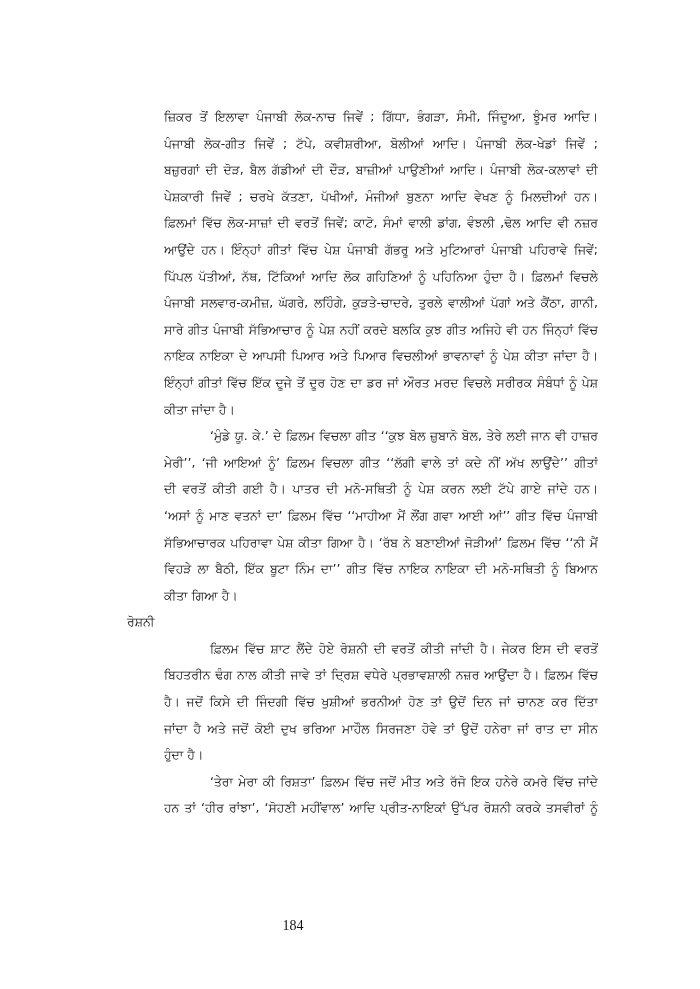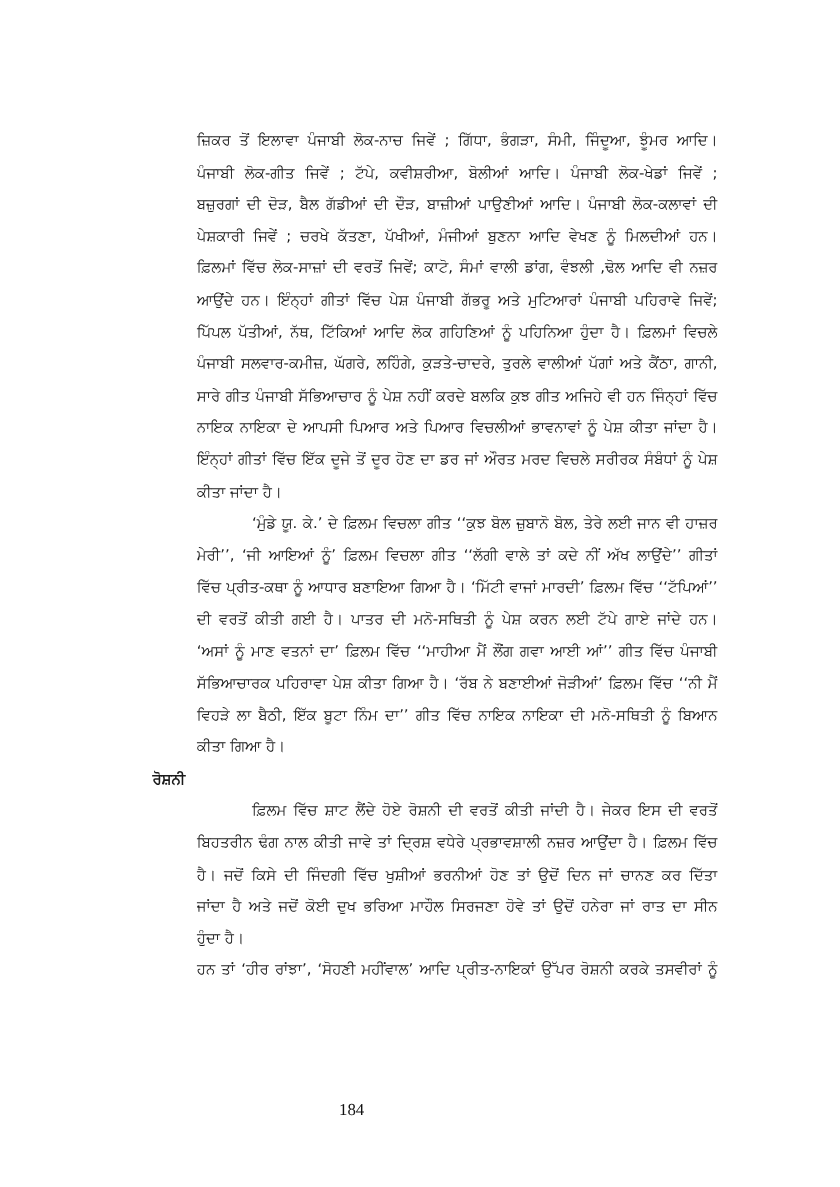--- a/index.html
+++ b/index.html
@@ -4,21 +4,21 @@
 <style>
   html, body { margin: 0; padding: 0; background: #ffffff; }
   body { width: 700px; height: 989px; position: relative; overflow: hidden; }
   .page {
     position: absolute; left: 127px; top: 104px; width: 471px;
     font-family: "DejaVu Sans", "Liberation Sans", sans-serif;
     font-size: 12.4px; line-height: 26.6px; color: #1a1a1a;
     text-align: justify;
   }
   .para { margin: 0; }
-  .heading { margin: 0; font-weight: bold; }
+  .heading { margin: 0; font-weight: normal; }
   .line { display: block; text-align: justify; text-align-last: justify; white-space: nowrap; overflow: hidden; margin-left: 37px; }
   .line.last { text-align-last: left; }
   .page-number {
     position: absolute; left: 0; width: 586px; top: 918px; text-align: center;
     font-family: "Liberation Serif", "DejaVu Serif", serif; font-size: 14px; color: #111;
   }
 </style>
 </head>
 <body>
 
@@ -35,36 +35,36 @@
     <span class="line">ਪੰਜਾਬੀ ਸਲਵਾਰ-ਕਮੀਜ਼, ਘੱਗਰੇ, ਲਹਿੰਗੇ, ਕੁੜਤੇ-ਚਾਦਰੇ, ਤੁਰਲੇ ਵਾਲੀਆਂ ਪੱਗਾਂ ਅਤੇ ਕੈਂਠਾ, ਗਾਨੀ,</span>
     <span class="line">ਸਾਰੇ ਗੀਤ ਪੰਜਾਬੀ ਸੱਭਿਆਚਾਰ ਨੂੰ ਪੇਸ਼ ਨਹੀਂ ਕਰਦੇ ਬਲਕਿ ਕੁਝ ਗੀਤ ਅਜਿਹੇ ਵੀ ਹਨ ਜਿੰਨ੍ਹਾਂ ਵਿੱਚ</span>
     <span class="line">ਨਾਇਕ ਨਾਇਕਾ ਦੇ ਆਪਸੀ ਪਿਆਰ ਅਤੇ ਪਿਆਰ ਵਿਚਲੀਆਂ ਭਾਵਨਾਵਾਂ ਨੂੰ ਪੇਸ਼ ਕੀਤਾ ਜਾਂਦਾ ਹੈ।</span>
     <span class="line">ਇੰਨ੍ਹਾਂ ਗੀਤਾਂ ਵਿੱਚ ਇੱਕ ਦੂਜੇ ਤੋਂ ਦੂਰ ਹੋਣ ਦਾ ਡਰ ਜਾਂ ਔਰਤ ਮਰਦ ਵਿਚਲੇ ਸਰੀਰਕ ਸੰਬੰਧਾਂ ਨੂੰ ਪੇਸ਼</span>
     <span class="line last">ਕੀਤਾ ਜਾਂਦਾ ਹੈ।</span>
   </div>
 
   <div class="para">
     <span class="line" style="padding-left:46px">‘ਮੁੰਡੇ ਯੂ. ਕੇ.’ ਦੇ ਫ਼ਿਲਮ ਵਿਚਲਾ ਗੀਤ ‘‘ਕੁਝ ਬੋਲ ਜ਼ੁਬਾਨੋ ਬੋਲ, ਤੇਰੇ ਲਈ ਜਾਨ ਵੀ ਹਾਜ਼ਰ</span>
     <span class="line">ਮੇਰੀ’’, ‘ਜੀ ਆਇਆਂ ਨੂੰ’ ਫ਼ਿਲਮ ਵਿਚਲਾ ਗੀਤ ‘‘ਲੱਗੀ ਵਾਲੇ ਤਾਂ ਕਦੇ ਨੀਂ ਅੱਖ ਲਾਉਂਦੇ’’ ਗੀਤਾਂ</span>
-    <span class="line">ਵਿੱਚ ਪ੍ਰੀਤ-ਕਥਾ ਨੂੰ ਆਧਾਰ ਬਣਾਇਆ ਗਿਆ ਹੈ। ‘ਮਿੱਟੀ ਵਾਜਾਂ ਮਾਰਦੀ’ ਫ਼ਿਲਮ ਵਿੱਚ ‘‘ਟੱਪਿਆਂ’’</span>
     <span class="line">ਦੀ ਵਰਤੋਂ ਕੀਤੀ ਗਈ ਹੈ। ਪਾਤਰ ਦੀ ਮਨੋ-ਸਥਿਤੀ ਨੂੰ ਪੇਸ਼ ਕਰਨ ਲਈ ਟੱਪੇ ਗਾਏ ਜਾਂਦੇ ਹਨ।</span>
     <span class="line">‘ਅਸਾਂ ਨੂੰ ਮਾਣ ਵਤਨਾਂ ਦਾ’ ਫ਼ਿਲਮ ਵਿੱਚ ‘‘ਮਾਹੀਆ ਮੈਂ ਲੌਂਗ ਗਵਾ ਆਈ ਆਂ’’ ਗੀਤ ਵਿੱਚ ਪੰਜਾਬੀ</span>
     <span class="line">ਸੱਭਿਆਚਾਰਕ ਪਹਿਰਾਵਾ ਪੇਸ਼ ਕੀਤਾ ਗਿਆ ਹੈ। ‘ਰੱਬ ਨੇ ਬਣਾਈਆਂ ਜੋੜੀਆਂ’ ਫ਼ਿਲਮ ਵਿੱਚ ‘‘ਨੀ ਮੈਂ</span>
     <span class="line">ਵਿਹੜੇ ਲਾ ਬੈਠੀ, ਇੱਕ ਬੂਟਾ ਨਿੰਮ ਦਾ’’ ਗੀਤ ਵਿੱਚ ਨਾਇਕ ਨਾਇਕਾ ਦੀ ਮਨੋ-ਸਥਿਤੀ ਨੂੰ ਬਿਆਨ</span>
     <span class="line last">ਕੀਤਾ ਗਿਆ ਹੈ।</span>
   </div>
 
   <div class="heading">ਰੋਸ਼ਨੀ</div>
 
   <div class="para">
     <span class="line" style="padding-left:46px">ਫ਼ਿਲਮ ਵਿੱਚ ਸ਼ਾਟ ਲੈਂਦੇ ਹੋਏ ਰੋਸ਼ਨੀ ਦੀ ਵਰਤੋਂ ਕੀਤੀ ਜਾਂਦੀ ਹੈ। ਜੇਕਰ ਇਸ ਦੀ ਵਰਤੋਂ</span>
     <span class="line">ਬਿਹਤਰੀਨ ਢੰਗ ਨਾਲ ਕੀਤੀ ਜਾਵੇ ਤਾਂ ਦ੍ਰਿਸ਼ ਵਧੇਰੇ ਪ੍ਰਭਾਵਸ਼ਾਲੀ ਨਜ਼ਰ ਆਉਂਦਾ ਹੈ। ਫ਼ਿਲਮ ਵਿੱਚ</span>
     <span class="line">ਹੈ। ਜਦੋਂ ਕਿਸੇ ਦੀ ਜਿੰਦਗੀ ਵਿੱਚ ਖੁਸ਼ੀਆਂ ਭਰਨੀਆਂ ਹੋਣ ਤਾਂ ਉਦੋਂ ਦਿਨ ਜਾਂ ਚਾਨਣ ਕਰ ਦਿੱਤਾ</span>
     <span class="line">ਜਾਂਦਾ ਹੈ ਅਤੇ ਜਦੋਂ ਕੋਈ ਦੁਖ ਭਰਿਆ ਮਾਹੌਲ ਸਿਰਜਣਾ ਹੋਵੇ ਤਾਂ ਉਦੋਂ ਹਨੇਰਾ ਜਾਂ ਰਾਤ ਦਾ ਸੀਨ</span>
     <span class="line last">ਹੁੰਦਾ ਹੈ।</span>
   </div>
 
   <div class="para">
+    <span class="line" style="padding-left:46px">‘ਤੇਰਾ ਮੇਰਾ ਕੀ ਰਿਸ਼ਤਾ’ ਫ਼ਿਲਮ ਵਿੱਚ ਜਦੋਂ ਮੀਤ ਅਤੇ ਰੱਜੋ ਇਕ ਹਨੇਰੇ ਕਮਰੇ ਵਿੱਚ ਜਾਂਦੇ</span>
     <span class="line">ਹਨ ਤਾਂ ‘ਹੀਰ ਰਾਂਝਾ’, ‘ਸੋਹਣੀ ਮਹੀਂਵਾਲ’ ਆਦਿ ਪ੍ਰੀਤ-ਨਾਇਕਾਂ ਉੱਪਰ ਰੋਸ਼ਨੀ ਕਰਕੇ ਤਸਵੀਰਾਂ ਨੂੰ</span>
   </div>
 </div>
 
 <div class="page-number">184</div>
 
 </body></html>

